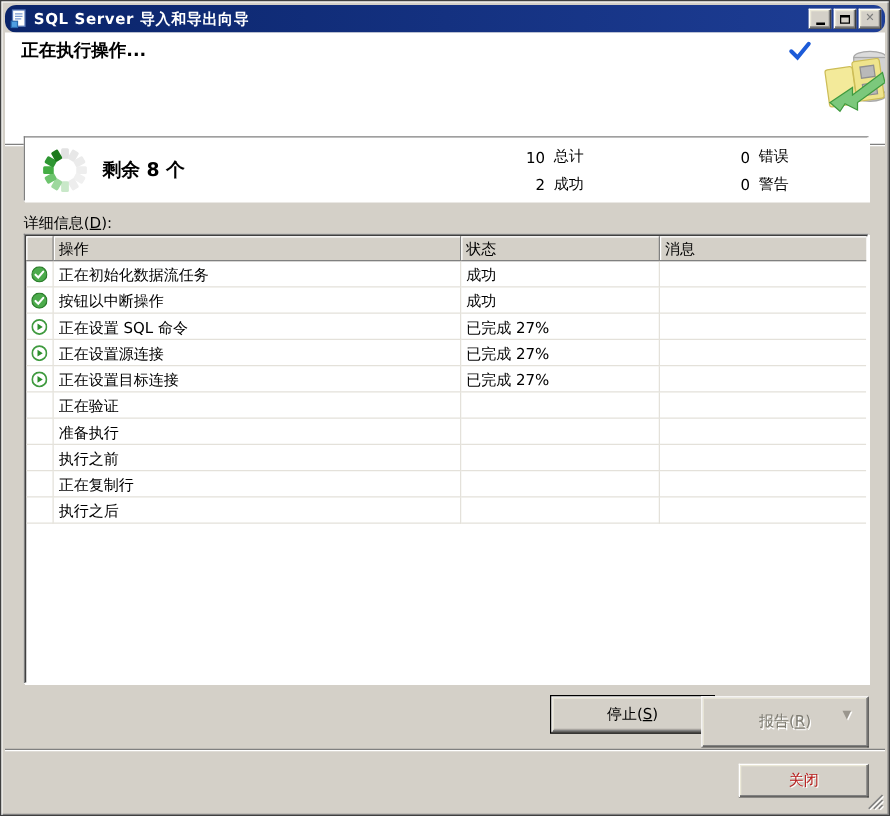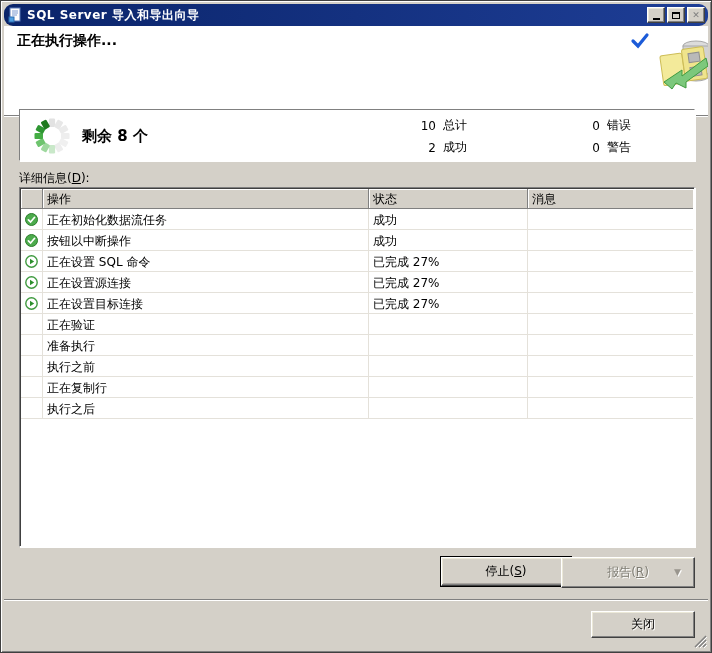--- a/index.html
+++ b/index.html
@@ -92,23 +92,23 @@
     box-shadow: inset -1px -1px 0 #808080, inset 1px 1px 0 #ece9d8;
     font-size:12px; text-align:center; cursor:default;
     display:flex; align-items:center; justify-content:center;
   }
   .btn-stop {
     left:420px; top:556px; width:130px; height:29px;
     outline:1px solid #000; outline-offset:0;
     box-shadow: inset -1px -1px 0 #808080, inset 1px 1px 0 #ece9d8, inset -2px -2px 0 #a9a5a0;
     margin-left: 20px;
   }
-  .btn-report { left:560px; top:556px; width:134px; height:31px; color:#7e7c73; text-shadow:1px 1px 0 #fff; }
+  .btn-report { left:560px; top:556px; width:134px; height:41px; color:#7e7c73; text-shadow:1px 1px 0 #fff; }
   .btn-report .drop-arrow { position:absolute; right:13px; top:9px; font-size:9px; color:#9a968e; text-shadow:1px 1px 0 #fff; }
-  .btn-close { left:590px; top:610px; width:104px; height:27px; color:#000000; text-shadow:1px 1px 0 #fff; }
+  .btn-close { left:590px; top:610px; width:104px; height:27px; color:#b91c1c; text-shadow:1px 1px 0 #fff; }
   .mnemonic { text-decoration:underline; }
 
   .bottom-rule {
     position:absolute; left:3px; right:3px; top:598px; height:2px;
     border-top:1px solid #808080; border-bottom:1px solid #ffffff;
   }
   .resize-grip { position:absolute; right:4px; bottom:4px; width:13px; height:13px; }
 </style>
 </head>
 <body>

